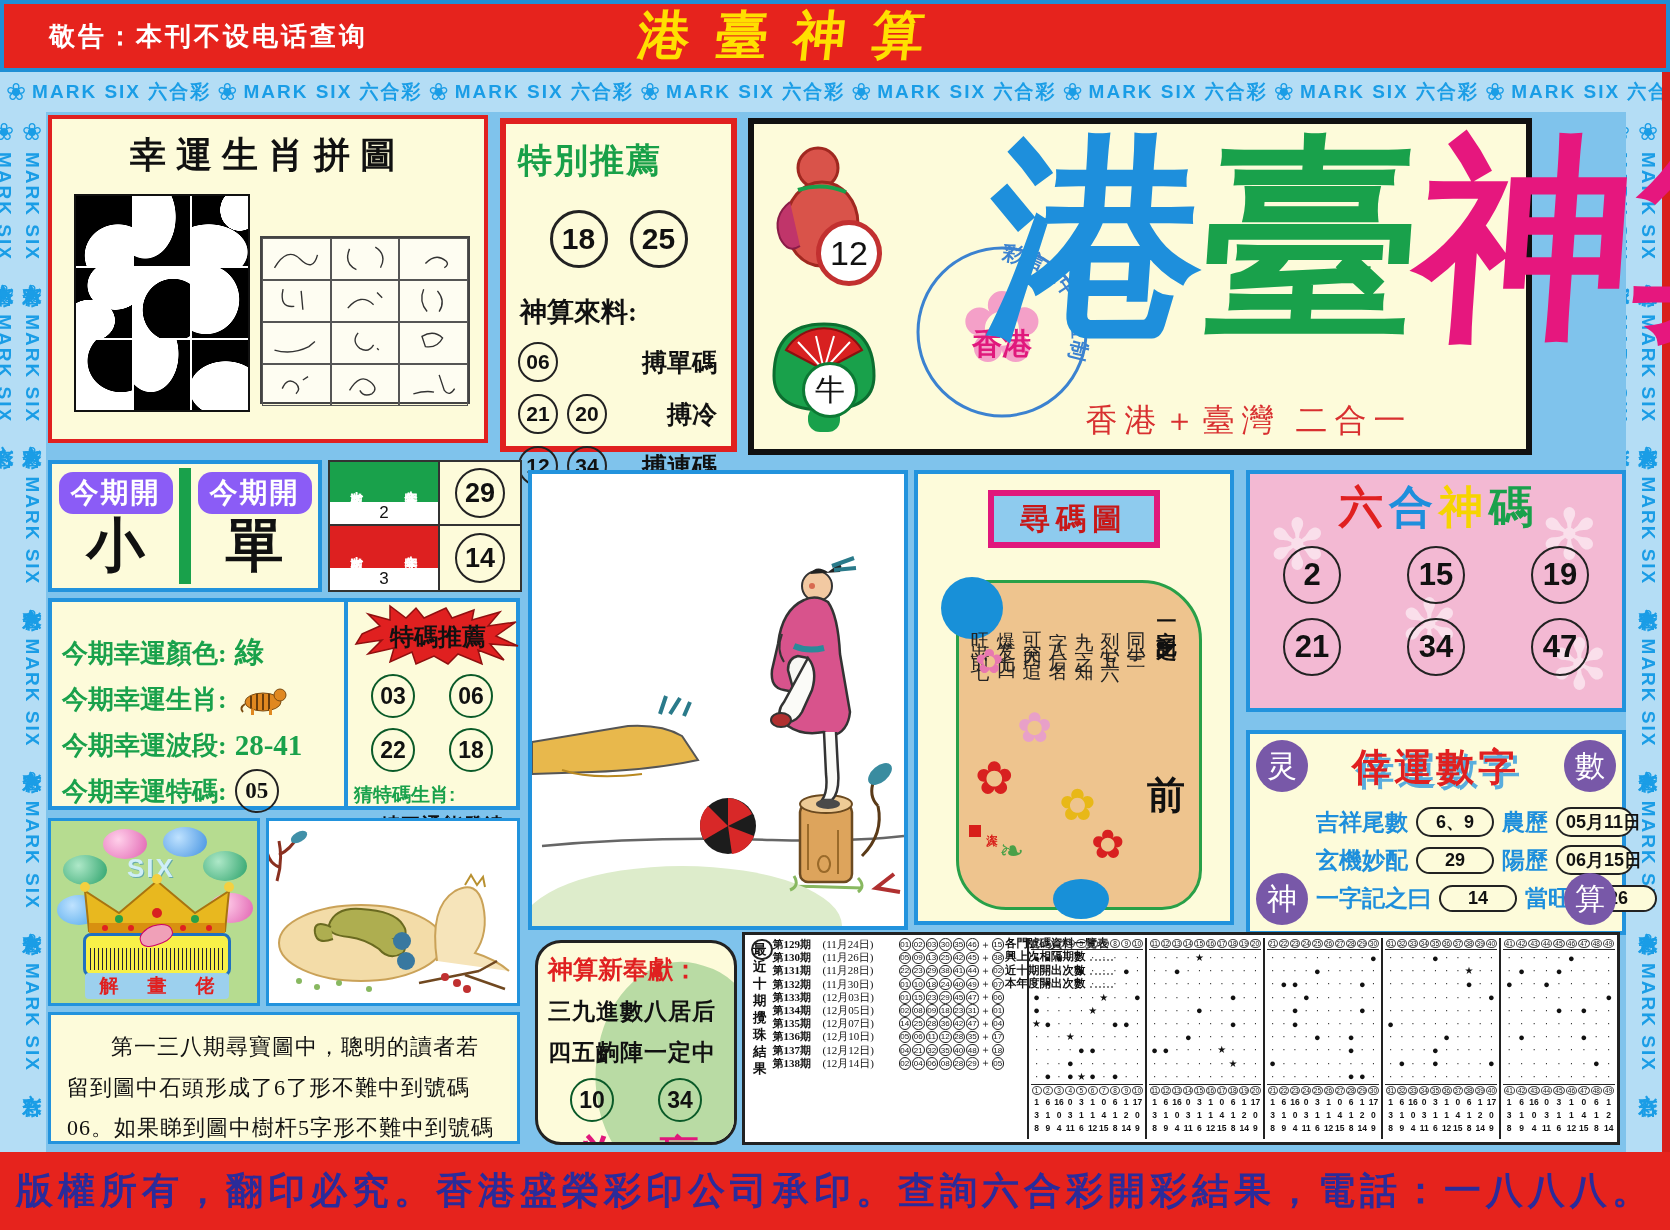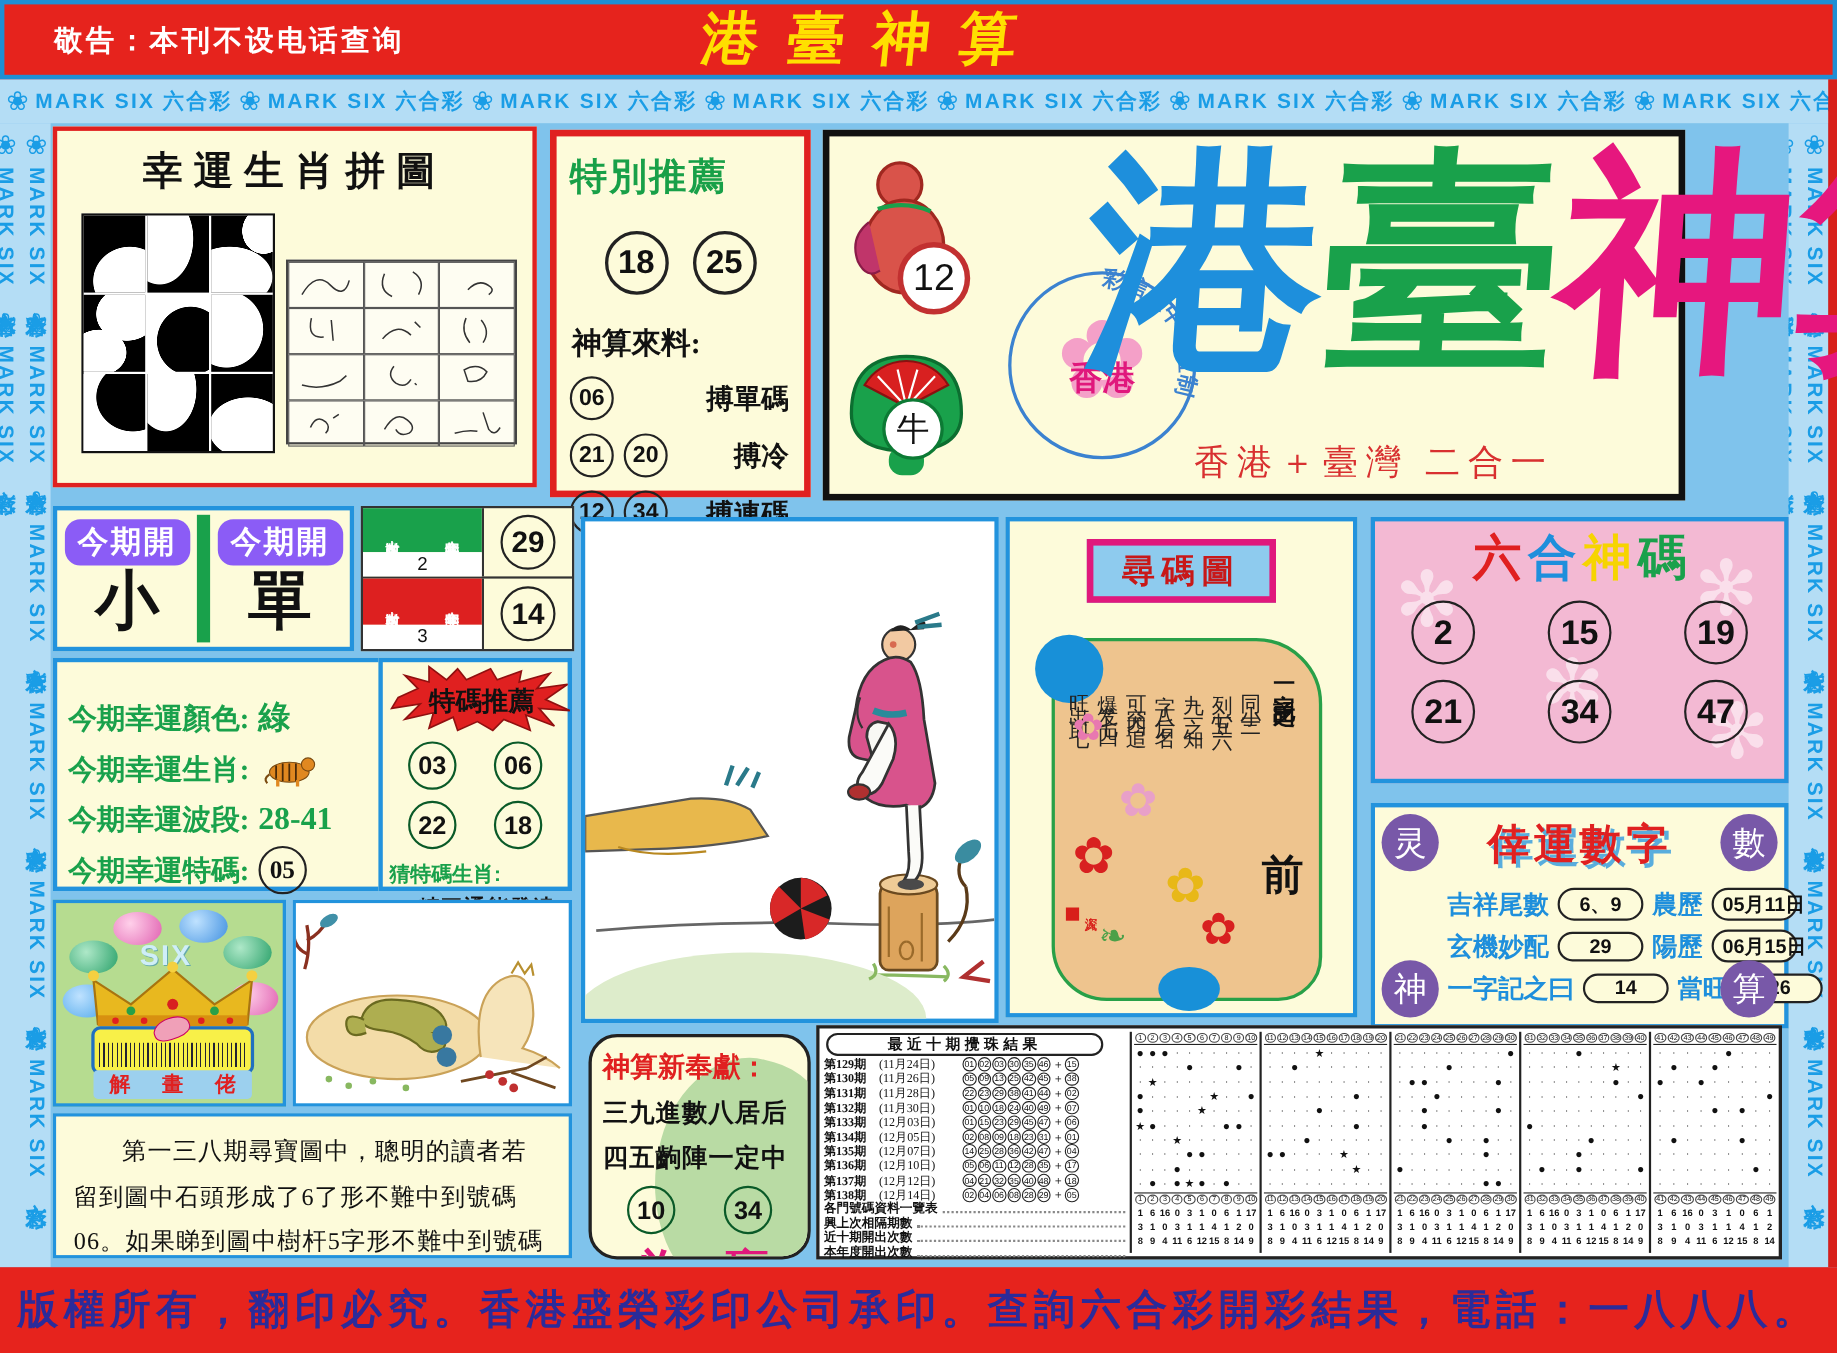--- a/index.html
+++ b/index.html
@@ -163,21 +163,21 @@
   .of-blob{position:absolute;right:-30px;top:20px;width:170px;height:220px;background:#b9dba4;border-radius:45% 55% 40% 60%;transform:rotate(15deg);z-index:0}
   .of-title{position:relative;color:#e02020;font-size:25px;font-weight:bold;z-index:1;font-family:"Liberation Serif",serif}
   .of-line{position:relative;font-size:23px;font-weight:bold;margin-top:10px;z-index:1;font-family:"Liberation Serif",serif;letter-spacing:1px}
   .of-nums{position:relative;display:flex;justify-content:space-around;margin-top:10px;z-index:1}
   .of-nums .num-c{width:44px;height:44px;font-size:23px;border-width:2px;border-color:#0a5a28;background:transparent}
   .of-slogan{position:relative;display:flex;justify-content:space-around;margin-top:6px;z-index:1}
   .of-slogan span{color:#e0187c;font-size:42px;font-weight:bold;font-family:"Liberation Serif",serif}
 
   
   #box-results{left:742px;top:932px;width:878px;height:213px;background:#fff;border:3px solid #222;display:flex;padding:3px 0 3px 4px}
-  .rs-left{width:278px;display:flex;flex-direction:column}
+  .rs-left{width:278px;display:flex;flex-direction:row}
   .rs-pill{width:252px;height:21px;border:2px solid #222;border-radius:12px;font-size:13.5px;font-weight:bold;text-align:center;line-height:17px;letter-spacing:4px;margin:1px 0 1px 2px;font-family:"Liberation Serif",serif}
   .res-row{display:flex;align-items:center;height:13.2px;font-size:11px;white-space:nowrap}
   .res-period{font-weight:bold;width:50px;font-family:"Liberation Serif",serif}
   .res-date{width:76px;font-family:"Liberation Serif",serif}
   .res-nums{display:flex;align-items:center}
   .res-nums i{display:inline-flex;align-items:center;justify-content:center;width:12.5px;height:12.5px;border:1px solid #222;border-radius:50%;font-size:8px;font-style:normal;margin-right:1px}
   .res-nums em{font-style:normal;font-size:10px;margin:0 1px}
   .res-fl{display:flex;align-items:flex-end;height:13.2px;font-size:11.5px;font-weight:bold;font-family:"Liberation Serif",serif;white-space:nowrap}
   .res-fl .lead{flex:1;border-bottom:2px dotted #888;margin:0 4px 3px 4px}
   .rs-right{flex:1;display:flex}

